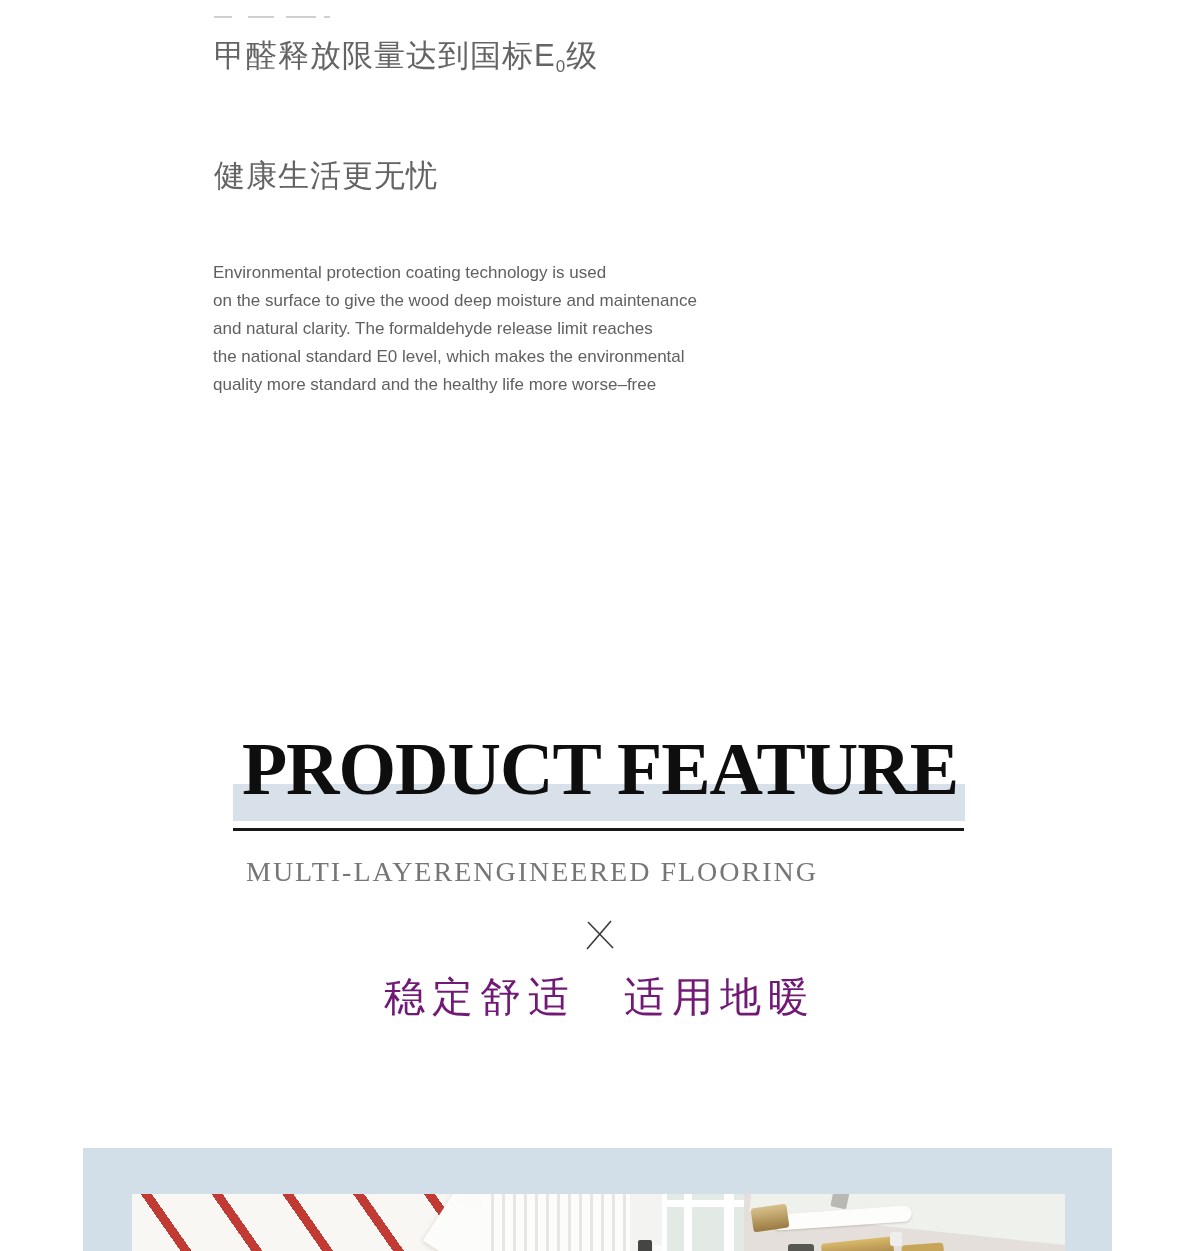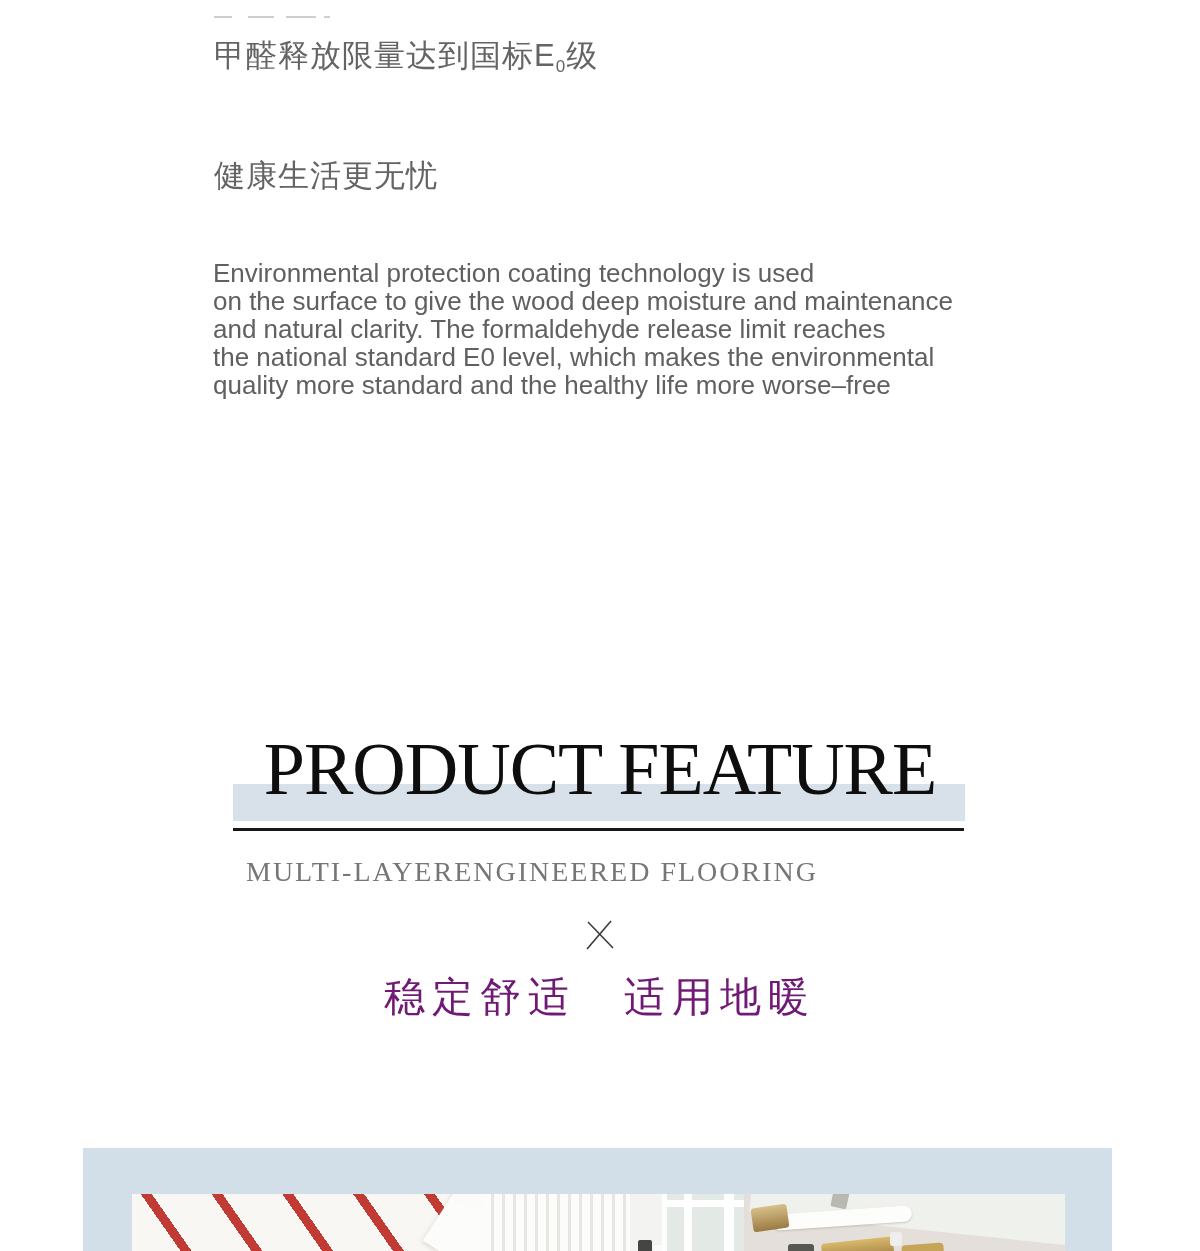--- a/index.html
+++ b/index.html
@@ -16,32 +16,32 @@
   .zh-line{
     position:absolute;left:214px;
     font-size:31px;line-height:36px;color:#646464;
     letter-spacing:1px;white-space:nowrap;
   }
   .zh-line sub{font-size:0.55em;vertical-align:-0.35em;}
 
   
   .en-line{
     position:absolute;left:213px;
-    font-size:26px;line-height:28px;color:#606060;white-space:nowrap;
+    font-size:17px;line-height:28px;color:#606060;white-space:nowrap;
   }
 
   
   .band{
     position:absolute;left:233px;top:768px;width:732px;height:37px;
     background:#d8e1e9;
   }
   .pf-title{
     position:absolute;left:0;top:716px;width:1200px;
     text-align:center;font-family:"Liberation Serif","DejaVu Serif",serif;
-    font-weight:normal;font-size:74px;line-height:74px;letter-spacing:-1px;
+    font-weight:bold;font-size:74px;line-height:74px;letter-spacing:-1px;
     color:#0e0e0e;white-space:nowrap;
   }
   .rule{
     position:absolute;left:233px;top:812px;width:731px;height:3px;
     background:#171717;
   }
   .pf-sub{
     position:absolute;left:0;top:842px;width:1064px;text-align:center;
     font-family:"Liberation Serif","DejaVu Serif",serif;
     font-size:28px;line-height:28px;letter-spacing:2px;color:#767676;

